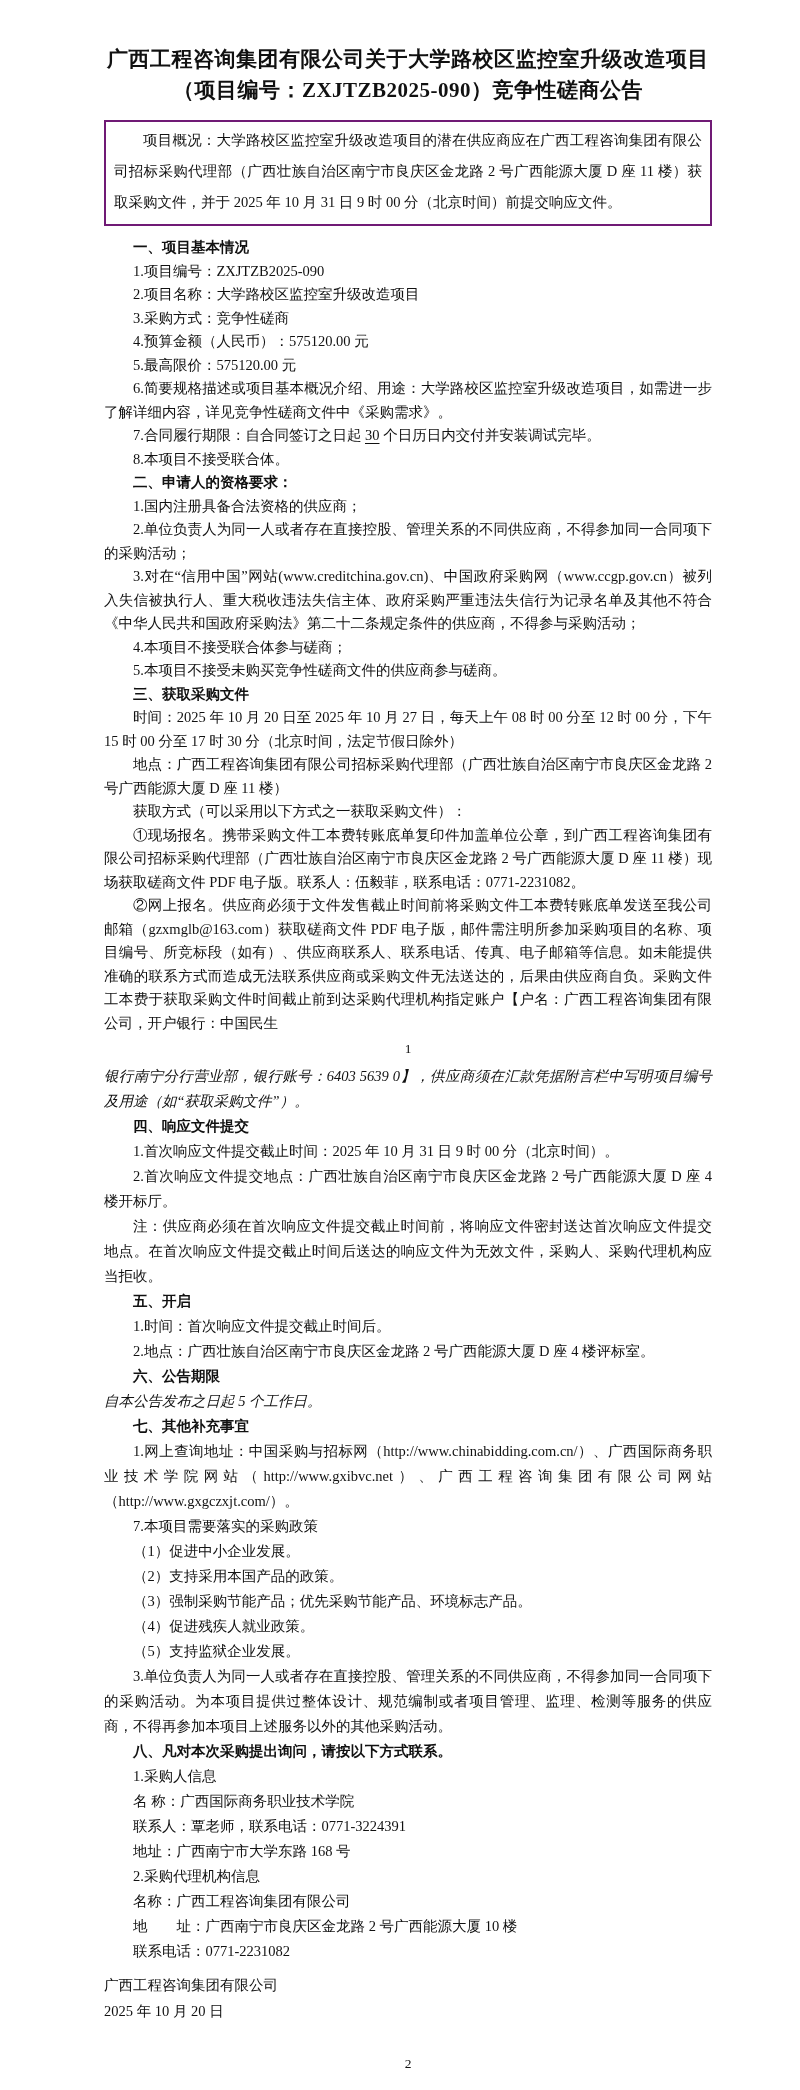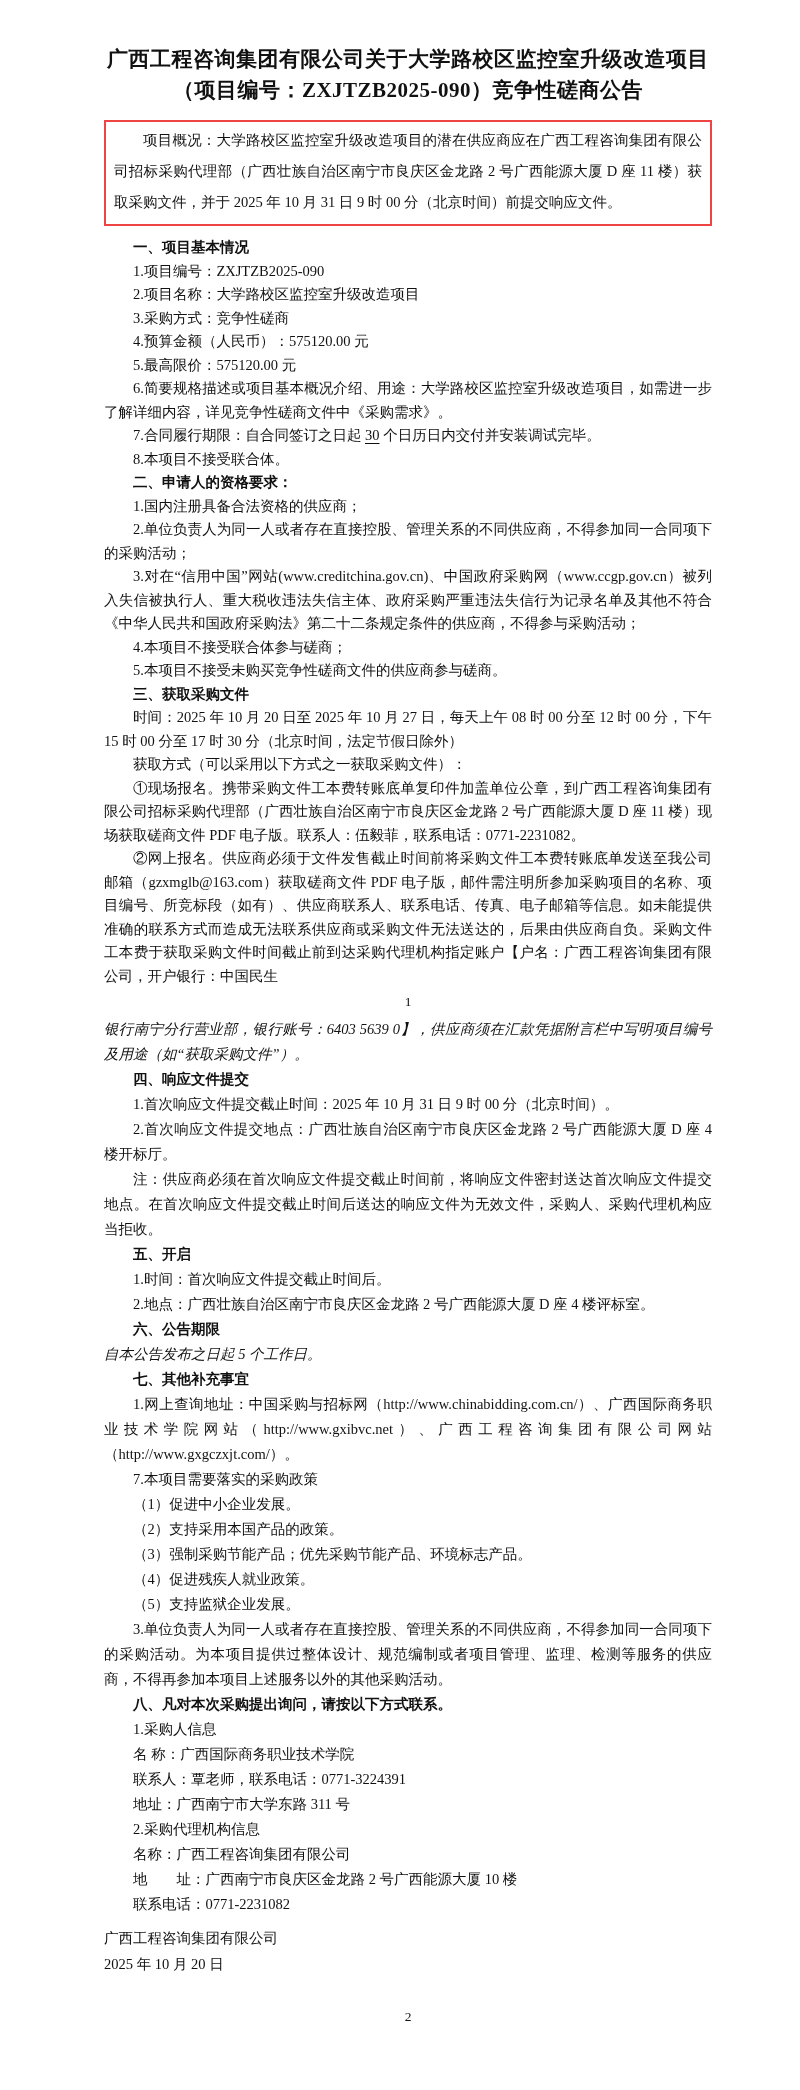--- a/index.html
+++ b/index.html
@@ -20,21 +20,21 @@
   }
   .doc-title {
     margin: 0 0 14px 0;
     text-align: center;
     font-size: 21px;
     font-weight: bold;
     line-height: 31px;
     letter-spacing: 0.5px;
   }
   .overview-box {
-    border: 2px solid #ef4444;
+    border: 2px solid #701a75;
     padding: 3px 8px 6px 8px;
     margin: 0 0 10px 0;
   }
   .overview-box p {
     margin: 0;
     font-size: 14.5px;
     line-height: 31px;
     text-indent: 2em;
     text-align: justify;
   }
@@ -101,20 +101,21 @@
 
     <p class="para heading">二、申请人的资格要求：</p>
     <p class="para">1.国内注册具备合法资格的供应商；</p>
     <p class="para">2.单位负责人为同一人或者存在直接控股、管理关系的不同供应商，不得参加同一合同项下的采购活动；</p>
     <p class="para">3.对在“信用中国”网站(www.creditchina.gov.cn)、中国政府采购网（www.ccgp.gov.cn）被列入失信被执行人、重大税收违法失信主体、政府采购严重违法失信行为记录名单及其他不符合《中华人民共和国政府采购法》第二十二条规定条件的供应商，不得参与采购活动；</p>
     <p class="para">4.本项目不接受联合体参与磋商；</p>
     <p class="para">5.本项目不接受未购买竞争性磋商文件的供应商参与磋商。</p>
 
     <p class="para heading">三、获取采购文件</p>
     <p class="para">时间：2025 年 10 月 20 日至 2025 年 10 月 27 日，每天上午 08 时 00 分至 12 时 00 分，下午 15 时 00 分至 17 时 30 分（北京时间，法定节假日除外）</p>
+    <p class="para">地点：广西工程咨询集团有限公司招标采购代理部（广西壮族自治区南宁市良庆区金龙路 2 号广西能源大厦 D 座 11 楼）</p>
     <p class="para">获取方式（可以采用以下方式之一获取采购文件）：</p>
     <p class="para">①现场报名。携带采购文件工本费转账底单复印件加盖单位公章，到广西工程咨询集团有限公司招标采购代理部（广西壮族自治区南宁市良庆区金龙路 2 号广西能源大厦 D 座 11 楼）现场获取磋商文件 PDF 电子版。联系人：伍毅菲，联系电话：0771-2231082。</p>
     <p class="para">②网上报名。供应商必须于文件发售截止时间前将采购文件工本费转账底单发送至我公司邮箱（gzxmglb@163.com）获取磋商文件 PDF 电子版，邮件需注明所参加采购项目的名称、项目编号、所竞标段（如有）、供应商联系人、联系电话、传真、电子邮箱等信息。如未能提供准确的联系方式而造成无法联系供应商或采购文件无法送达的，后果由供应商自负。采购文件工本费于获取采购文件时间截止前到达采购代理机构指定账户【户名：广西工程咨询集团有限公司，开户银行：中国民生</p>
 
   </div>
 
   <p class="page-num">1</p>
 
   <div class="pg2">
 
@@ -139,21 +140,21 @@
     <p class="para">（2）支持采用本国产品的政策。</p>
     <p class="para">（3）强制采购节能产品；优先采购节能产品、环境标志产品。</p>
     <p class="para">（4）促进残疾人就业政策。</p>
     <p class="para">（5）支持监狱企业发展。</p>
     <p class="para">3.单位负责人为同一人或者存在直接控股、管理关系的不同供应商，不得参加同一合同项下的采购活动。为本项目提供过整体设计、规范编制或者项目管理、监理、检测等服务的供应商，不得再参加本项目上述服务以外的其他采购活动。</p>
 
     <p class="para heading">八、凡对本次采购提出询问，请按以下方式联系。</p>
     <p class="para">1.采购人信息</p>
     <p class="para">名 称：广西国际商务职业技术学院</p>
     <p class="para">联系人：覃老师，联系电话：0771-3224391</p>
-    <p class="para">地址：广西南宁市大学东路 311 号</p>
+    <p class="para">地址：广西南宁市大学东路 168 号</p>
     <p class="para">2.采购代理机构信息</p>
     <p class="para">名称：广西工程咨询集团有限公司</p>
     <p class="para">地　　址：广西南宁市良庆区金龙路 2 号广西能源大厦 10 楼</p>
     <p class="para">联系电话：0771-2231082</p>
 
     <div class="signature">
       <p class="sig-org">广西工程咨询集团有限公司</p>
       <p class="sig-date">2025 年 10 月 20 日</p>
     </div>
 

